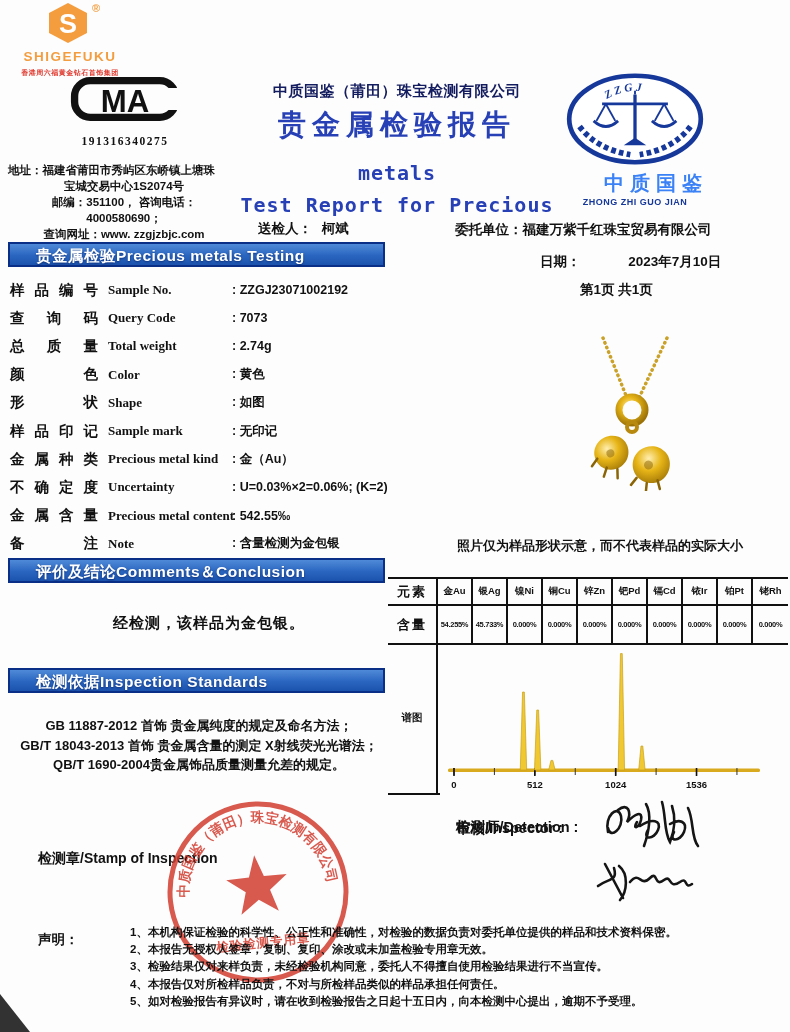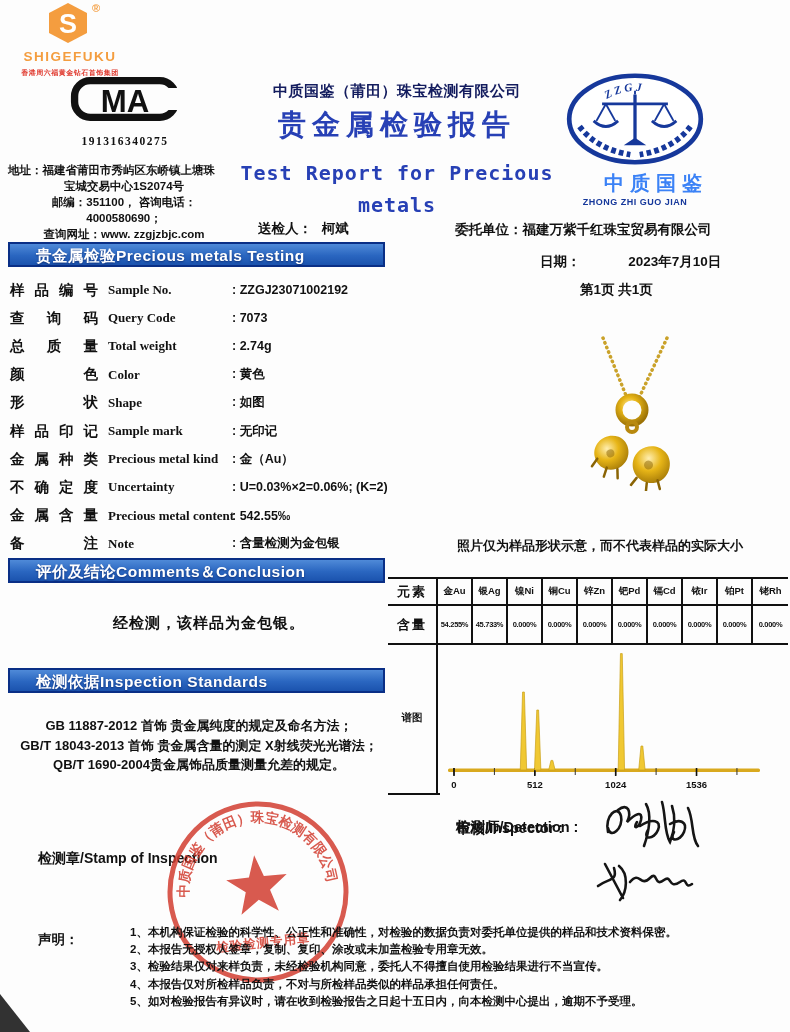--- a/index.html
+++ b/index.html
@@ -87,22 +87,22 @@
     <div>宝城交易中心1S2074号</div>
     <div>邮编：351100， 咨询电话：</div>
     <div>4000580690；</div>
     <div>查询网址：www. zzgjzbjc.com</div>
   </div>
 
   <div class="abs center-head" style="left:232px;top:82px;">
     <div class="company-cn">中质国鉴（莆田）珠宝检测有限公司</div>
     <div class="report-title">贵金属检验报告</div>
     <div class="report-en">
+      <div>metals</div>
       <div>Test Report for Precious</div>
-      <div>metals</div>
     </div>
   </div>
   <div class="abs kv" style="left:258px;top:220px;">
     <span>送检人：</span>
     <span style="margin-left:6px;">柯斌</span>
   </div>
 
   <div class="abs" style="left:562px;top:72px;width:146px;">
     <svg width="146" height="94" viewBox="0 0 150 100">
       <ellipse cx="75" cy="50" rx="70" ry="46" fill="#fff" stroke="#16389b" stroke-width="5"></ellipse>

